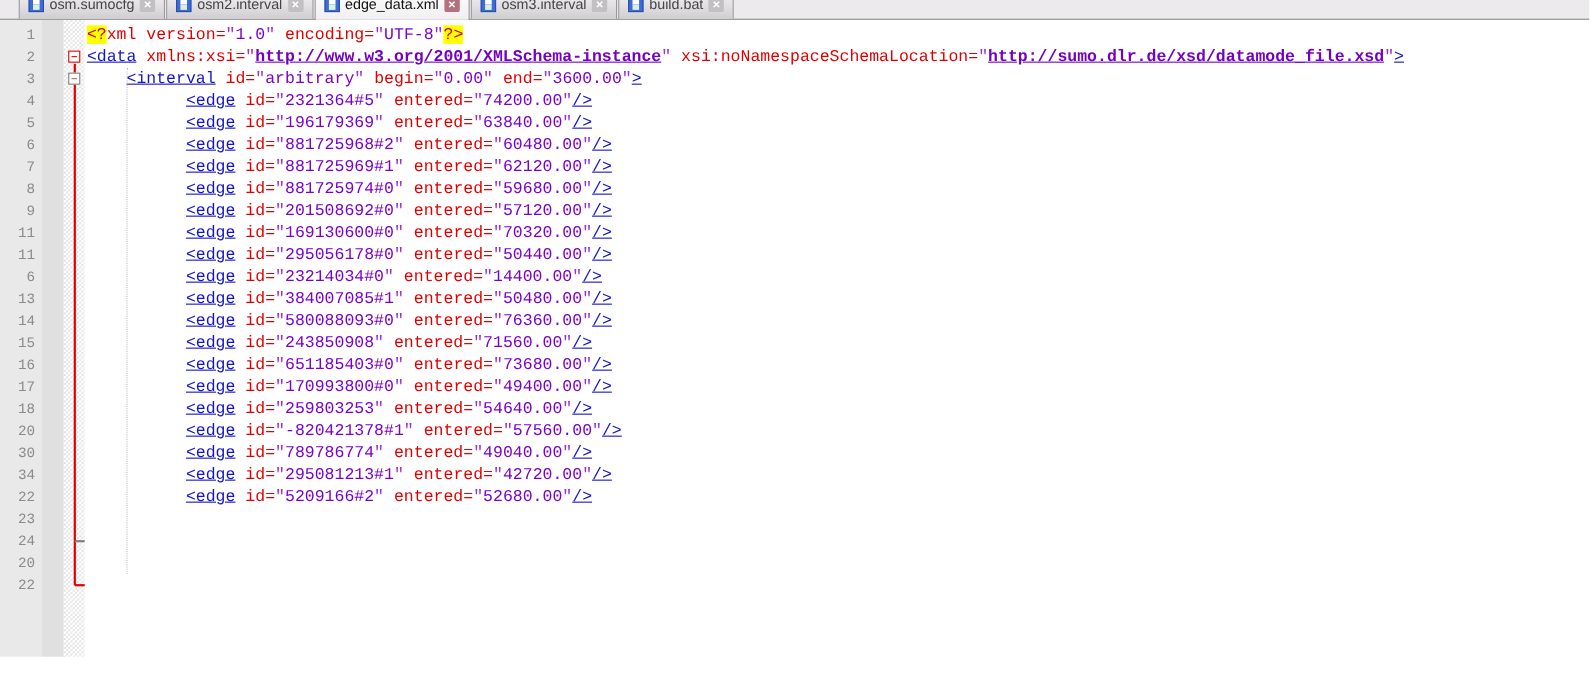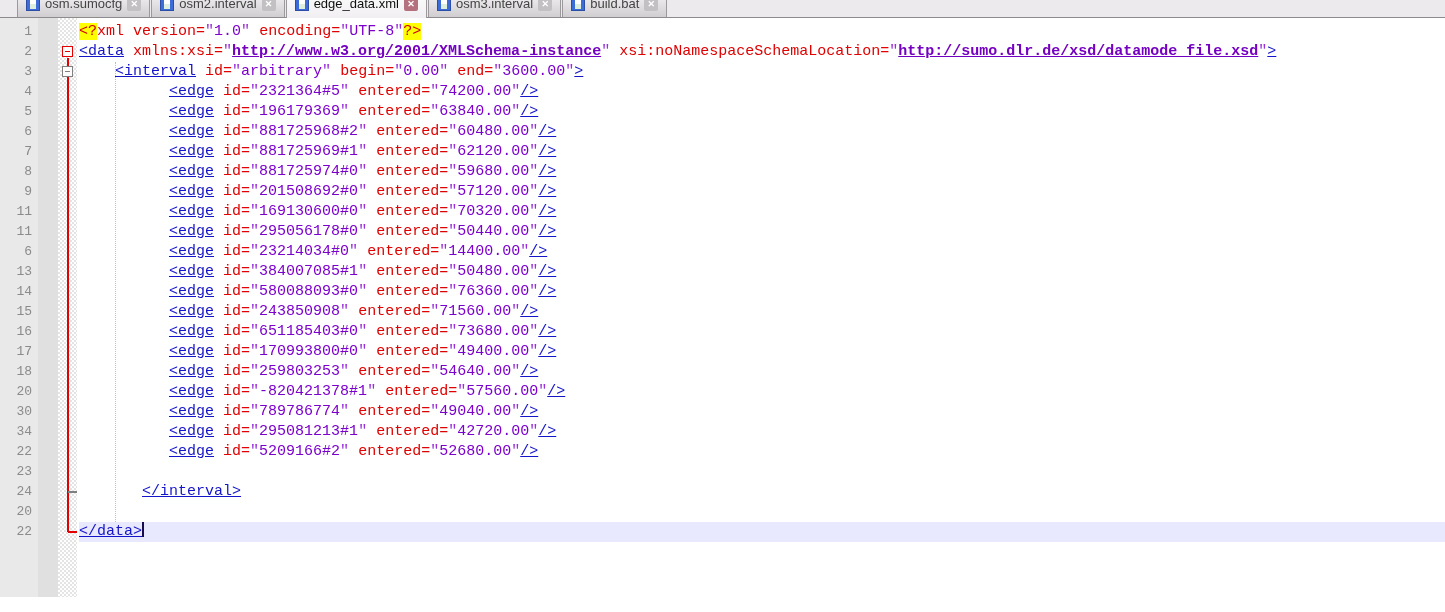--- a/index.html
+++ b/index.html
@@ -149,17 +149,15 @@
       <div class="line"><span>          </span><span class="tk-tag">&lt;edge</span><span> </span><span class="tk-attr">id</span><span class="tk-attr">=</span><span class="tk-q">"</span><span class="tk-val">580088093#0</span><span class="tk-q">"</span><span> </span><span class="tk-attr">entered</span><span class="tk-attr">=</span><span class="tk-q">"</span><span class="tk-val">76360.00</span><span class="tk-q">"</span><span class="tk-tag">/&gt;</span></div>
       <div class="line"><span>          </span><span class="tk-tag">&lt;edge</span><span> </span><span class="tk-attr">id</span><span class="tk-attr">=</span><span class="tk-q">"</span><span class="tk-val">243850908</span><span class="tk-q">"</span><span> </span><span class="tk-attr">entered</span><span class="tk-attr">=</span><span class="tk-q">"</span><span class="tk-val">71560.00</span><span class="tk-q">"</span><span class="tk-tag">/&gt;</span></div>
       <div class="line"><span>          </span><span class="tk-tag">&lt;edge</span><span> </span><span class="tk-attr">id</span><span class="tk-attr">=</span><span class="tk-q">"</span><span class="tk-val">651185403#0</span><span class="tk-q">"</span><span> </span><span class="tk-attr">entered</span><span class="tk-attr">=</span><span class="tk-q">"</span><span class="tk-val">73680.00</span><span class="tk-q">"</span><span class="tk-tag">/&gt;</span></div>
       <div class="line"><span>          </span><span class="tk-tag">&lt;edge</span><span> </span><span class="tk-attr">id</span><span class="tk-attr">=</span><span class="tk-q">"</span><span class="tk-val">170993800#0</span><span class="tk-q">"</span><span> </span><span class="tk-attr">entered</span><span class="tk-attr">=</span><span class="tk-q">"</span><span class="tk-val">49400.00</span><span class="tk-q">"</span><span class="tk-tag">/&gt;</span></div>
       <div class="line"><span>          </span><span class="tk-tag">&lt;edge</span><span> </span><span class="tk-attr">id</span><span class="tk-attr">=</span><span class="tk-q">"</span><span class="tk-val">259803253</span><span class="tk-q">"</span><span> </span><span class="tk-attr">entered</span><span class="tk-attr">=</span><span class="tk-q">"</span><span class="tk-val">54640.00</span><span class="tk-q">"</span><span class="tk-tag">/&gt;</span></div>
       <div class="line"><span>          </span><span class="tk-tag">&lt;edge</span><span> </span><span class="tk-attr">id</span><span class="tk-attr">=</span><span class="tk-q">"</span><span class="tk-val">-820421378#1</span><span class="tk-q">"</span><span> </span><span class="tk-attr">entered</span><span class="tk-attr">=</span><span class="tk-q">"</span><span class="tk-val">57560.00</span><span class="tk-q">"</span><span class="tk-tag">/&gt;</span></div>
       <div class="line"><span>          </span><span class="tk-tag">&lt;edge</span><span> </span><span class="tk-attr">id</span><span class="tk-attr">=</span><span class="tk-q">"</span><span class="tk-val">789786774</span><span class="tk-q">"</span><span> </span><span class="tk-attr">entered</span><span class="tk-attr">=</span><span class="tk-q">"</span><span class="tk-val">49040.00</span><span class="tk-q">"</span><span class="tk-tag">/&gt;</span></div>
       <div class="line"><span>          </span><span class="tk-tag">&lt;edge</span><span> </span><span class="tk-attr">id</span><span class="tk-attr">=</span><span class="tk-q">"</span><span class="tk-val">295081213#1</span><span class="tk-q">"</span><span> </span><span class="tk-attr">entered</span><span class="tk-attr">=</span><span class="tk-q">"</span><span class="tk-val">42720.00</span><span class="tk-q">"</span><span class="tk-tag">/&gt;</span></div>
       <div class="line"><span>          </span><span class="tk-tag">&lt;edge</span><span> </span><span class="tk-attr">id</span><span class="tk-attr">=</span><span class="tk-q">"</span><span class="tk-val">5209166#2</span><span class="tk-q">"</span><span> </span><span class="tk-attr">entered</span><span class="tk-attr">=</span><span class="tk-q">"</span><span class="tk-val">52680.00</span><span class="tk-q">"</span><span class="tk-tag">/&gt;</span></div>
       <div class="line"></div>
-      <div class="line"><span>       </span><span class="tk-tag">&lt;/interval&gt;</span></div>
       <div class="line"></div>
-      <div class="line cur"><span class="tk-tag">&lt;/data&gt;</span><span class="caret"></span></div>
     </div>
 </div>
 
 </body></html>

